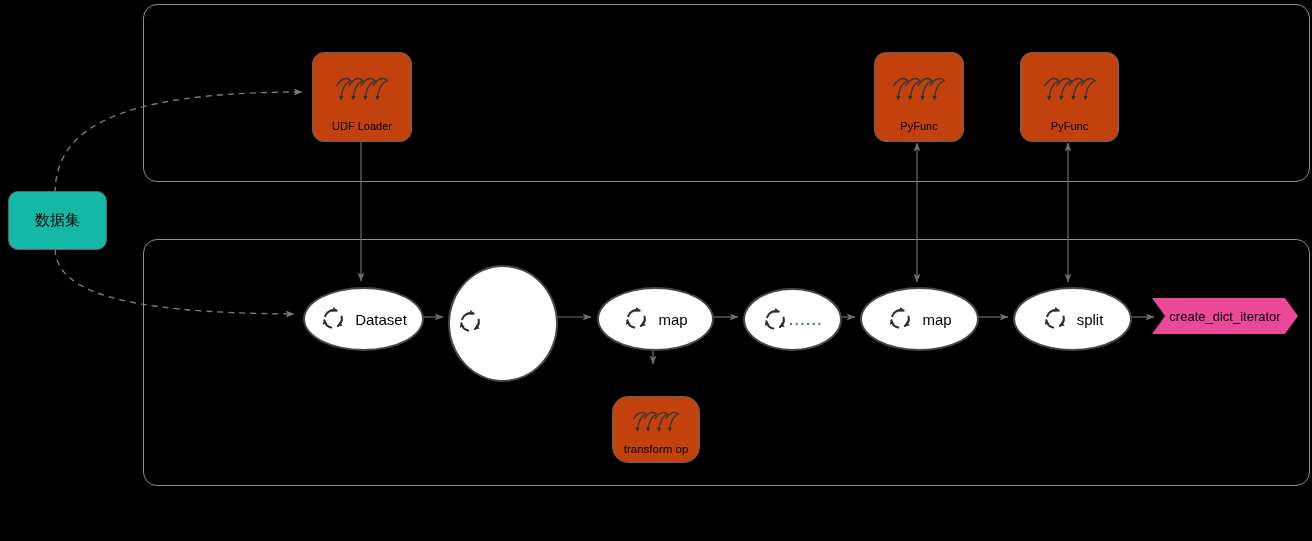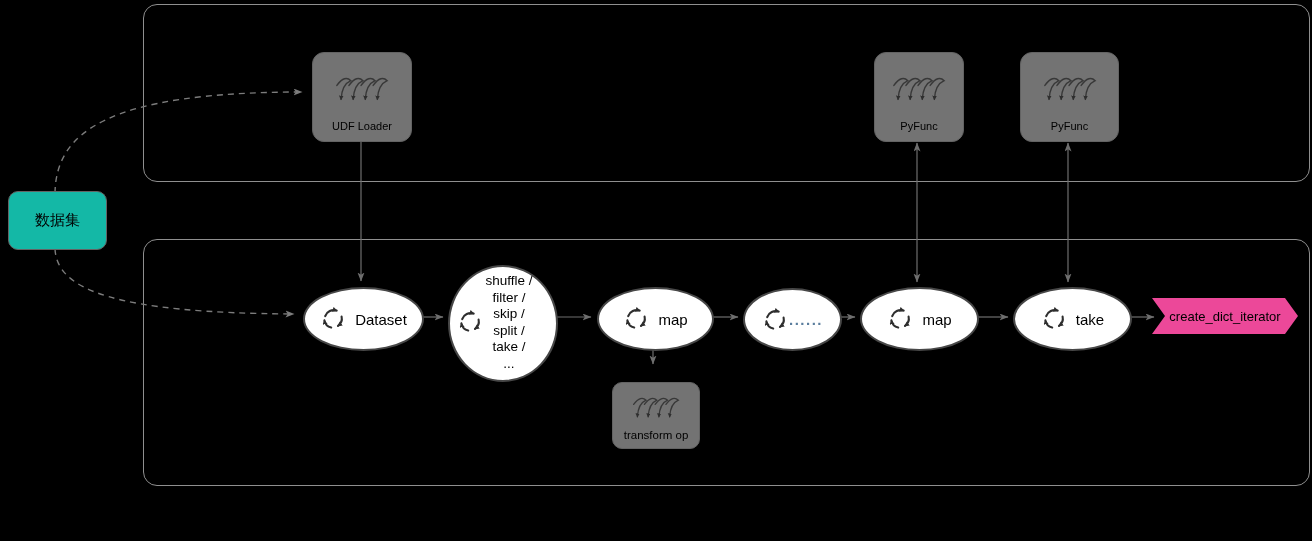--- a/index.html
+++ b/index.html
@@ -5,21 +5,21 @@
   html,body{margin:0;padding:0;background:#000;}
   .stage{
     position:relative;width:1312px;height:541px;background:#000000;
     font-family:"Liberation Sans", sans-serif;overflow:hidden;color:#000;
   }
   .container{
     position:absolute;border:1px solid #8f8f8f;border-radius:14px;background:transparent;
   }
   .wires{position:absolute;left:0;top:0;width:1312px;height:541px;pointer-events:none;}
   .box{
-    position:absolute;background:#737373;border:1.5px solid #636363;border-radius:12px;
+    position:absolute;background:#c2410c;border:1.5px solid #636363;border-radius:12px;
     display:flex;flex-direction:column;align-items:center;justify-content:flex-end;
   }
   .box .icon{flex:1;display:flex;align-items:center;justify-content:center;width:100%;padding-top:7px;}
   .box .lbl{font-size:11px;line-height:12px;padding-bottom:9px;white-space:nowrap;}
   .plain{
     position:absolute;background:#14b8a6;border:1.5px solid #636363;border-radius:10px;
     display:flex;align-items:center;justify-content:center;font-size:15px;
   }
   .ellipse{
     position:absolute;background:#ffffff;border:2px solid #474747;border-radius:50%;
@@ -138,28 +138,20 @@
       </svg>
     <span class="lbl">Dataset</span>
   </div>
 
   <div class="opscircle" style="left:448px;top:265px;width:106px;height:113px;">
     <span class="loopwrap">
       <svg class="loop-ic" viewBox="0 0 26 26">
           <use href="#sym-loop"></use>
         </svg>
     </span>
-    <div class="lines">
-      <div>shuffle /</div>
-      <div>filter /</div>
-      <div>skip /</div>
-      <div>split /</div>
-      <div>take /</div>
-      <div>...</div>
-    </div>
   </div>
 
   <div class="ellipse" style="left:597px;top:287px;width:113px;height:60px;">
     <svg class="loop-ic" viewBox="0 0 26 26">
         <use href="#sym-loop"></use>
       </svg>
     <span class="lbl">map</span>
   </div>
 
   <div class="ellipse" style="left:743px;top:288px;width:95px;height:59px;gap:1px;">
@@ -173,24 +165,24 @@
     <svg class="loop-ic" viewBox="0 0 26 26">
         <use href="#sym-loop"></use>
       </svg>
     <span class="lbl">map</span>
   </div>
 
   <div class="ellipse" style="left:1013px;top:287px;width:115px;height:60px;">
     <svg class="loop-ic" viewBox="0 0 26 26">
         <use href="#sym-loop"></use>
       </svg>
-    <span class="lbl">take</span>
+    <span class="lbl">split</span>
   </div>
 
-  <div class="box" style="left:612px;top:382px;width:86px;height:65px;border-radius:10px;">
+  <div class="box" style="left:612px;top:396px;width:86px;height:65px;border-radius:16px;">
     <span class="icon" style="padding-top:5px;">
       <svg class="workers-ic small" viewBox="0 0 58 30">
           <use href="#sym-workers"></use>
         </svg>
     </span>
     <span class="lbl" style="padding-bottom:7px;font-size:11.5px;">transform op</span>
   </div>
 
   <div class="banner" style="left:1152px;top:298px;width:146px;height:36px;">
     <span>create_dict_iterator</span>

